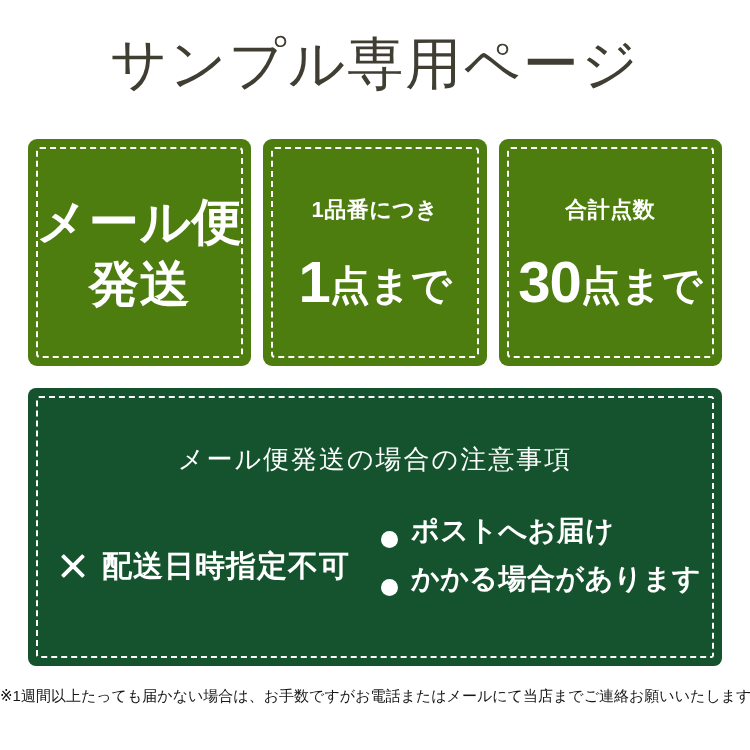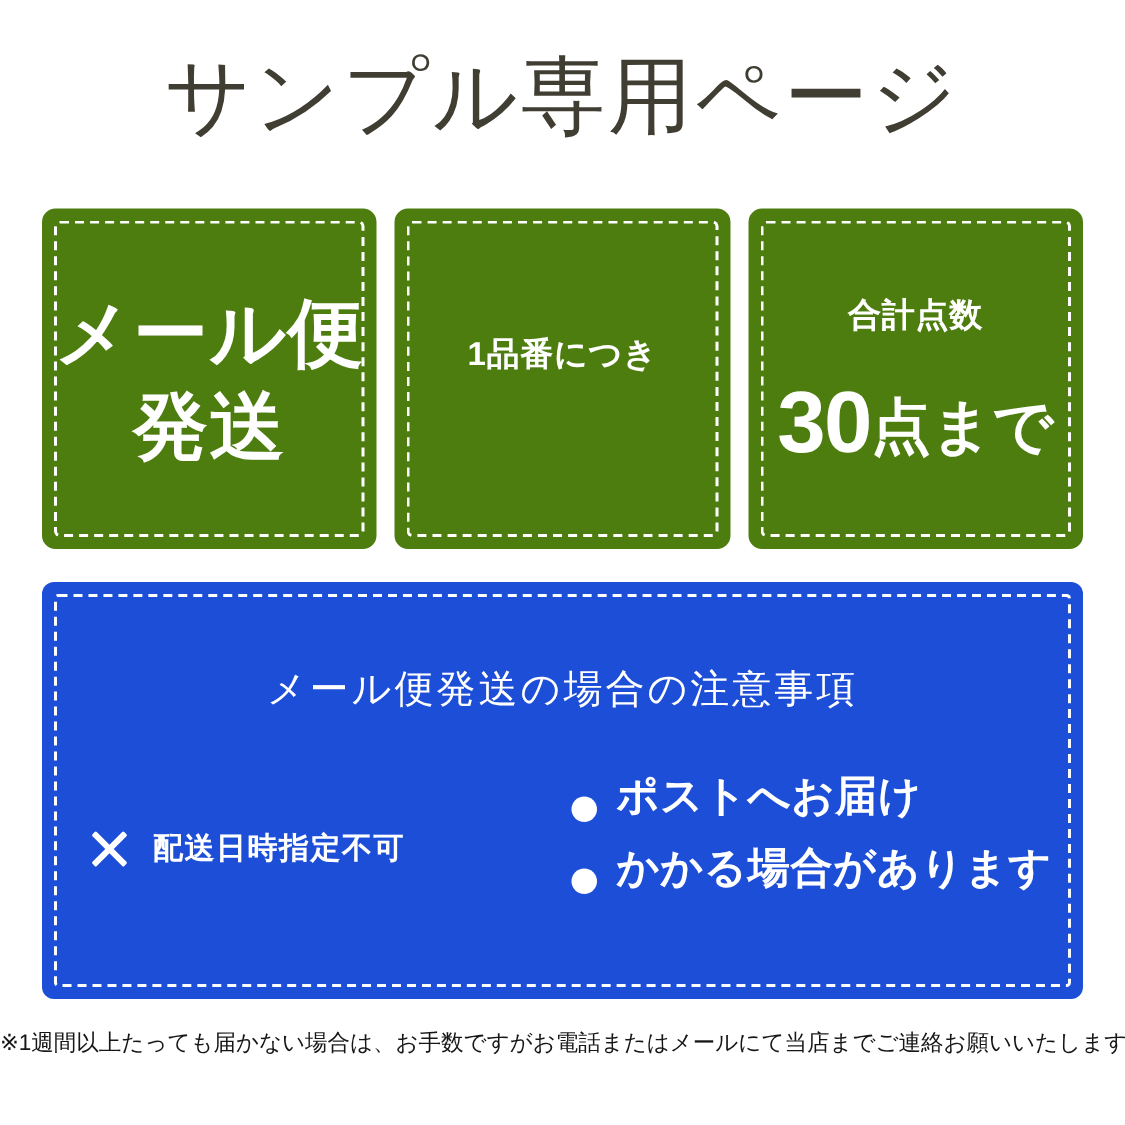--- a/index.html
+++ b/index.html
@@ -115,21 +115,21 @@
     letter-spacing: -1px;
   }
 
   
   .notice-panel {
     position: absolute;
     top: 388px;
     left: 28px;
     width: 694px;
     height: 278px;
-    background: #1d4ed8;
+    background: #14532d;
     border-radius: 8px;
     overflow: hidden;
   }
 
   .notice-panel .dash-border {
     position: absolute;
     top: 8px;
     left: 8px;
     right: 8px;
     bottom: 8px;
@@ -187,21 +187,21 @@
     top: 50%;
     width: 30px;
     height: 4px;
     background: #ffffff;
     border-radius: 1px;
   }
   .x-mark::before { transform: translate(-50%, -50%) rotate(45deg); }
   .x-mark::after  { transform: translate(-50%, -50%) rotate(-45deg); }
 
   .left-text {
-    font-size: 20px;
+    font-size: 30px;
     line-height: 36px;
     font-weight: 700;
     color: #ffffff;
     letter-spacing: 1px;
     white-space: nowrap;
   }
 
   .notice-right {
     flex: 1;
     padding-left: 8px;
@@ -267,20 +267,23 @@
       <div class="card-inner">
         <div class="big-line">メール便</div>
         <div class="big-line">発送</div>
       </div>
     </div>
 
     <div class="card card-2">
       <div class="dash-border"></div>
       <div class="card-inner">
         <div class="card-caption">1品番につき</div>
+        <div class="card-value">
+          <span class="num">1</span><span>点まで</span>
+        </div>
       </div>
     </div>
 
     <div class="card card-3">
       <div class="dash-border"></div>
       <div class="card-inner">
         <div class="card-caption">合計点数</div>
         <div class="card-value">
           <span class="num">30</span><span>点まで</span>
         </div>

